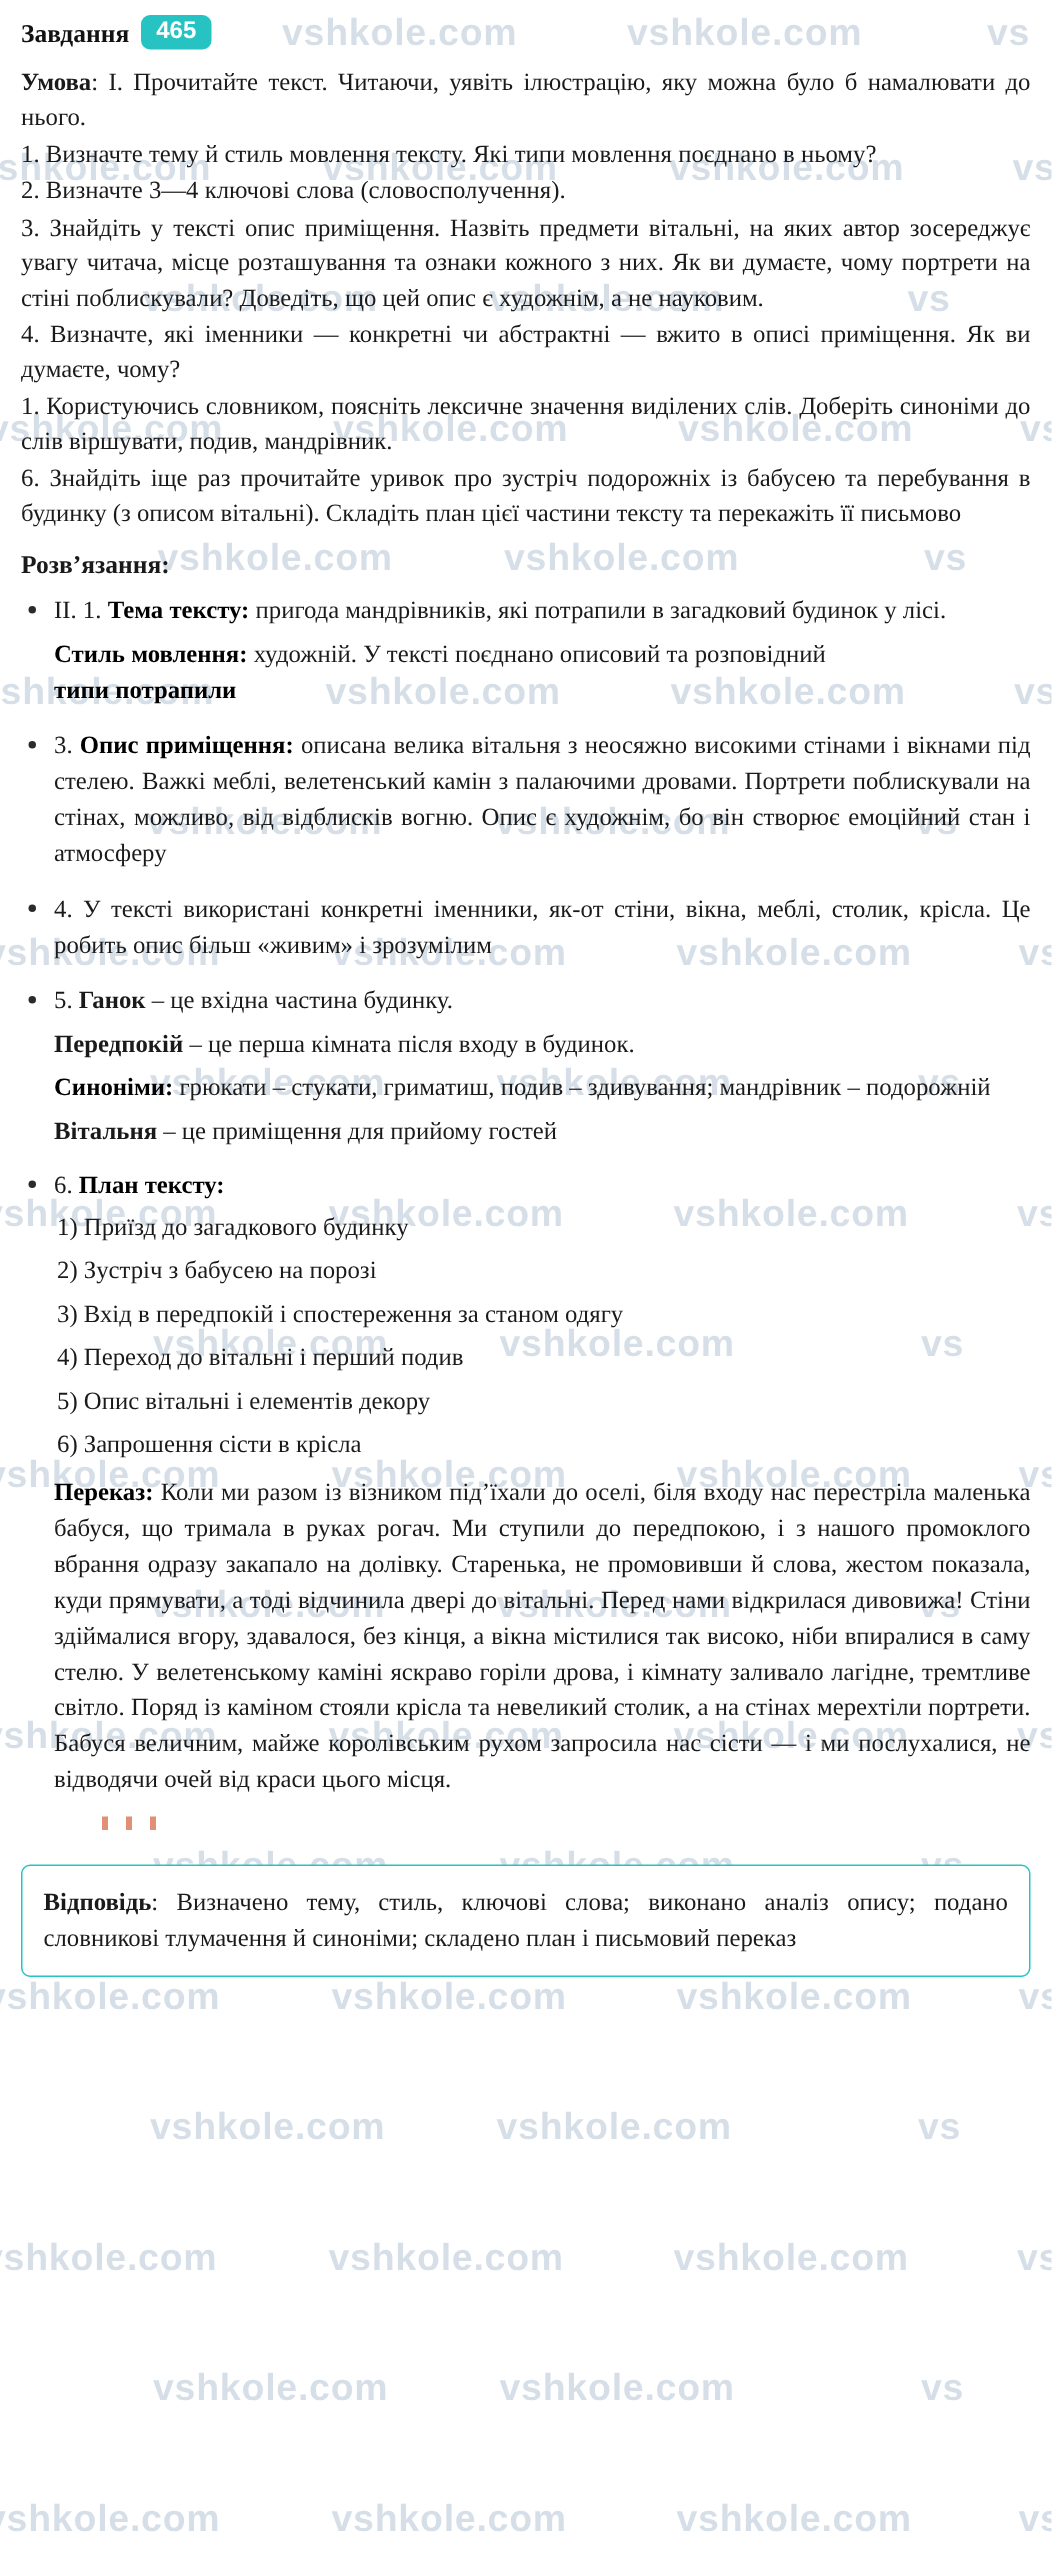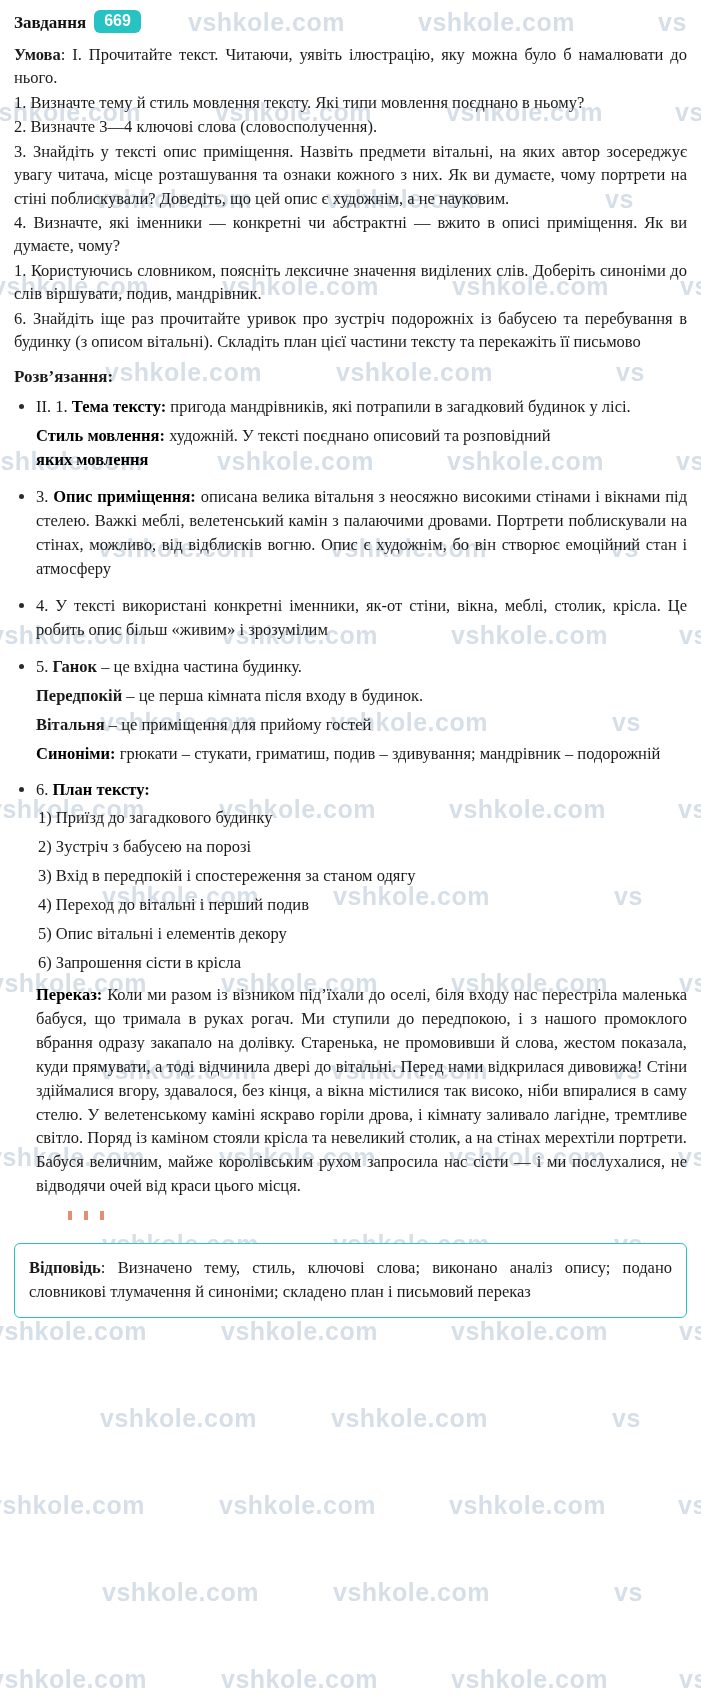--- a/index.html
+++ b/index.html
@@ -256,21 +256,21 @@
     <div class="wm" style="left:614px; top:1578px;">vs</div>
 
     <div class="wm" style="left:-10px; top:1665px;">vshkole.com</div>
     <div class="wm" style="left:221px; top:1665px;">vshkole.com</div>
     <div class="wm" style="left:451px; top:1665px;">vshkole.com</div>
     <div class="wm" style="left:679px; top:1665px;">vs</div>
   </div>
 
   <div class="task-header">
     <span class="task-label">Завдання</span>
-    <span class="task-number">669</span>
+    <span class="task-number">465</span>
   </div>
 
   <div class="block">
     <p><span class="b">Умова</span>: <span>I. Прочитайте текст. Читаючи, уявіть ілюстрацію, яку можна було б намалювати до нього.</span></p>
     <p>1. Визначте тему й стиль мовлення тексту. Які типи мовлення поєднано в ньому?</p>
     <p>2. Визначте 3—4 ключові слова (словосполучення).</p>
     <p>3. Знайдіть у тексті опис приміщення. Назвіть предмети вітальні, на яких автор зосереджує увагу читача, місце розташування та ознаки кожного з них. Як ви думаєте, чому портрети на стіні поблискували? Доведіть, що цей опис є художнім, а не науковим.</p>
     <p>4. Визначте, які іменники — конкретні чи абстрактні — вжито в описі приміщення. Як ви думаєте, чому?</p>
     <p>1. Користуючись словником, поясніть лексичне значення виділених слів. Доберіть синоніми до слів віршувати, подив, мандрівник.</p>
     <p>6. Знайдіть іще раз прочитайте уривок про зустріч подорожніх із бабусею та перебування в будинку (з описом вітальні). Складіть план цієї частини тексту та перекажіть її письмово</p>
@@ -279,21 +279,21 @@
   <div class="section-title"><span>Розв’язання</span>:</div>
 
   <ul class="answers">
     <li>
       <span>II. 1.</span>
       <span class="hl">Тема тексту:</span>
       <span>пригода мандрівників, які потрапили в загадковий будинок у лісі.</span>
       <div class="sub">
         <span class="hl">Стиль мовлення:</span>
         <span>художній. У тексті поєднано описовий та розповідний</span>
-        <div class="hl">яких мовлення</div>
+        <div class="hl">типи потрапили</div>
       </div>
     </li>
 
 
     <li>
       <span>3.</span>
       <span class="hl">Опис приміщення:</span>
       <span>описана велика вітальня з неосяжно високими стінами і вікнами під стелею. Важкі меблі, велетенський камін з палаючими дровами. Портрети поблискували на стінах, можливо, від відблисків вогню. Опис є художнім, бо він створює емоційний стан і атмосферу</span>
     </li>
 
@@ -304,26 +304,26 @@
 
     <li>
       <span>5.</span>
       <span class="b">Ганок</span>
       <span>– це вхідна частина будинку.</span>
       <div class="sub">
         <span class="b">Передпокій</span>
         <span>– це перша кімната після входу в будинок.</span>
       </div>
       <div class="sub">
+        <span class="hl">Синоніми:</span>
+        <span>грюкати – стукати, гриматиш, подив – здивування; мандрівник – подорожній</span>
+      </div>
+      <div class="sub">
         <span class="b">Вітальня</span>
         <span>– це приміщення для прийому гостей</span>
-      </div>
-      <div class="sub">
-        <span class="hl">Синоніми:</span>
-        <span>грюкати – стукати, гриматиш, подив – здивування; мандрівник – подорожній</span>
       </div>
     </li>
 
     <li>
       <span>6.</span>
       <span class="hl">План тексту:</span>
       <ul class="plan-list">
         <li>1) Приїзд до загадкового будинку</li>
         <li>2) Зустріч з бабусею на порозі</li>
         <li>3) Вхід в передпокій і спостереження за станом одягу</li>

